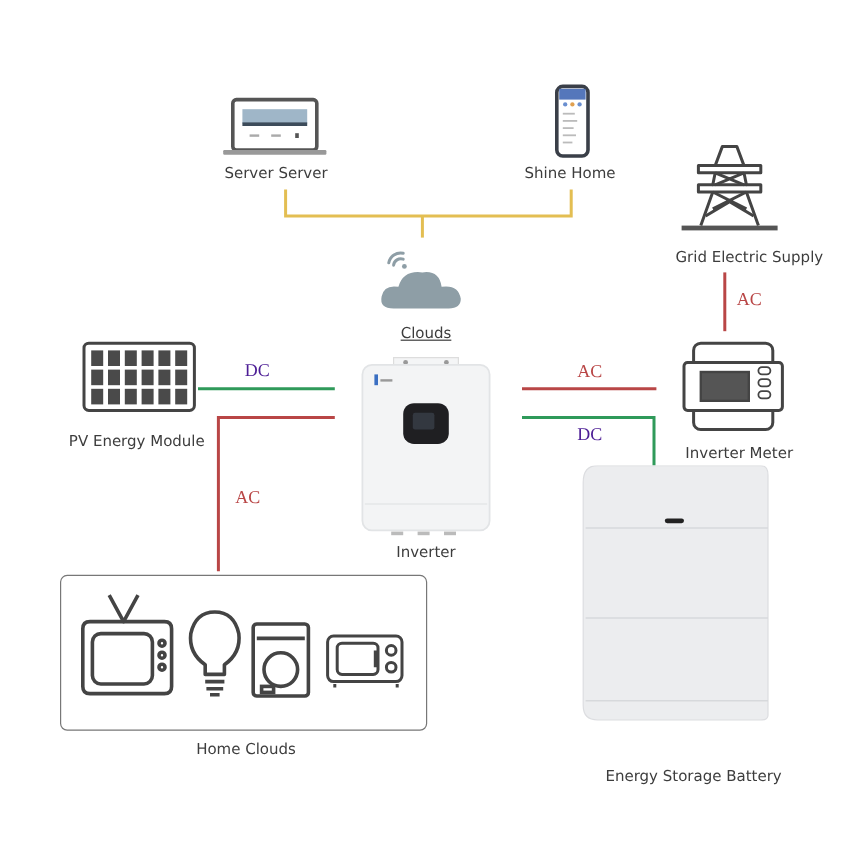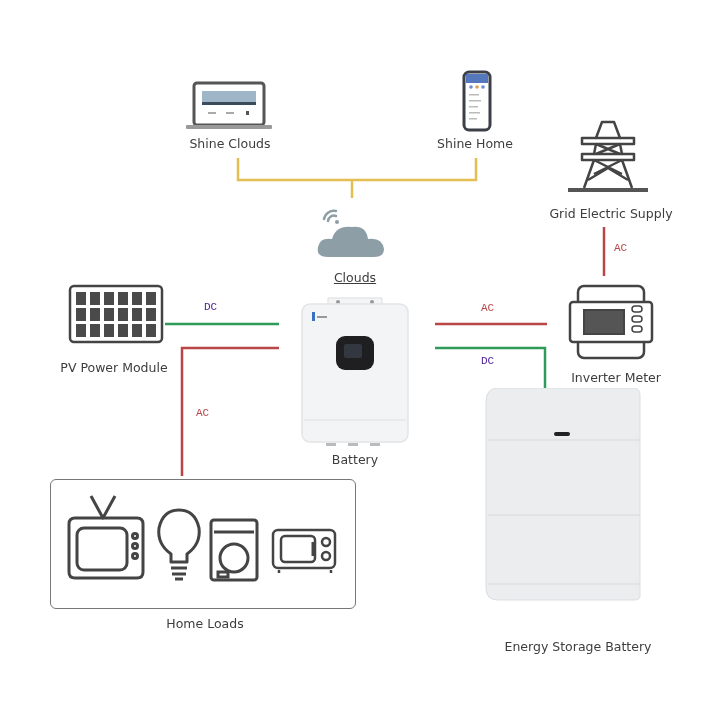--- a/index.html
+++ b/index.html
@@ -1,20 +1,20 @@
 <!DOCTYPE html>
 <html><head>
   <meta charset="utf-8">
   <style>
     html, body { margin: 0; padding: 0; background: #ffffff; }
     body { width: 720px; height: 720px; position: relative; overflow: hidden;
       font-family: "DejaVu Sans", sans-serif; color: #3a3a3a; }
     .abs { position: absolute; }
     .label { position: absolute; font-size: 12.5px; color: #3d3d3d; white-space: nowrap; text-align: center; }
-    .wire-label { position: absolute; font-size: 11px; font-family: Liberation Mono, monospace; }
+    .wire-label { position: absolute; font-size: 15px; font-family: Liberation Serif, serif; }
     .ac { color: #b94646; }
     .dc { color: #4c1d95; }
     svg { position: absolute; left: 0; top: 0; }
   </style>
 </head>
 <body>
 
 <svg width="720" height="720">
 
   <polyline points="238,158 238,180 476,180 476,158" fill="none" stroke="#e3be52" stroke-width="2.5"></polyline>
@@ -35,21 +35,21 @@
   <svg width="100" height="52">
     <rect x="14" y="3" width="70" height="42" rx="3" fill="#ffffff" stroke="#555" stroke-width="3"></rect>
     <rect x="22" y="11" width="54" height="12" fill="#9fb6c8"></rect>
     <rect x="22" y="22" width="54" height="3" fill="#3c4b5a"></rect>
     <rect x="28" y="32" width="8" height="2" fill="#aaa"></rect>
     <rect x="46" y="32" width="8" height="2" fill="#aaa"></rect>
     <rect x="66" y="31" width="3" height="4" fill="#555"></rect>
     <rect x="6" y="45" width="86" height="4" rx="1" fill="#999"></rect>
   </svg>
 </div>
-<div class="label" style="left:180px;top:136px;width:100px;">Shine Clouds</div>
+<div class="label" style="left:180px;top:136px;width:100px;">Server Server</div>
 
 <div class="abs" style="left:462px;top:70px;width:30px;height:62px;">
   <svg width="30" height="62">
     <rect x="2" y="2" width="26" height="58" rx="5" fill="#ffffff" stroke="#3a3f48" stroke-width="3"></rect>
     <rect x="4" y="4" width="22" height="9" fill="#5577bb"></rect>
     <circle cx="9" cy="17" r="1.8" fill="#6a8fd0"></circle>
     <circle cx="15" cy="17" r="1.8" fill="#e0a050"></circle>
     <circle cx="21" cy="17" r="1.8" fill="#6a8fd0"></circle>
     <rect x="7" y="24" width="10" height="1.5" fill="#bbb"></rect>
     <rect x="7" y="30" width="12" height="1.5" fill="#bbb"></rect>
@@ -80,21 +80,21 @@
       <path d="M38 26 L36 36 L64 36 L62 26"></path>
       <path d="M36 36 L24 36 L24 42 L76 42 L76 36 L64 36"></path>
       <path d="M36 42 L26 70 M64 42 L74 70"></path>
       <path d="M38 26 L62 36 M62 26 L38 36"></path>
       <path d="M36 42 L64 56 M64 42 L36 56"></path>
       <path d="M30 62 L50 50 L70 62"></path>
     </g>
     <rect x="10" y="70" width="80" height="4" fill="#555"></rect>
   </svg>
 </div>
-<div class="label" style="left:536px;top:206px;width:150px;">Grid Electric Supply</div>
+<div class="label" style="left:536px;top:206px;width:150px;text-align:right;">Grid Electric Supply</div>
 <div class="wire-label ac" style="left:614px;top:242px;">AC</div>
 
 <div class="abs" style="left:68px;top:284px;width:96px;height:60px;">
   <svg width="96" height="60" id="pv-svg">
     <rect x="2" y="2" width="92" height="56" rx="4" fill="#ffffff" stroke="#444" stroke-width="2.5"></rect>
   <rect x="8" y="8" width="10" height="13" fill="#4a4a4a"></rect>
       <rect x="22" y="8" width="10" height="13" fill="#4a4a4a"></rect>
       <rect x="36" y="8" width="10" height="13" fill="#4a4a4a"></rect>
       <rect x="50" y="8" width="10" height="13" fill="#4a4a4a"></rect>
       <rect x="64" y="8" width="10" height="13" fill="#4a4a4a"></rect>
@@ -106,41 +106,41 @@
       <rect x="64" y="24" width="10" height="13" fill="#4a4a4a"></rect>
       <rect x="78" y="24" width="10" height="13" fill="#4a4a4a"></rect>
       <rect x="8" y="40" width="10" height="13" fill="#4a4a4a"></rect>
       <rect x="22" y="40" width="10" height="13" fill="#4a4a4a"></rect>
       <rect x="36" y="40" width="10" height="13" fill="#4a4a4a"></rect>
       <rect x="50" y="40" width="10" height="13" fill="#4a4a4a"></rect>
       <rect x="64" y="40" width="10" height="13" fill="#4a4a4a"></rect>
       <rect x="78" y="40" width="10" height="13" fill="#4a4a4a"></rect>
     </svg>
 </div>
-<div class="label" style="left:44px;top:360px;width:140px;">PV Power Module</div>
+<div class="label" style="left:44px;top:360px;width:140px;">PV Energy Module</div>
 <div class="wire-label dc" style="left:204px;top:301px;">DC</div>
 <div class="wire-label ac" style="left:196px;top:407px;">AC</div>
 
 <div class="abs" style="left:300px;top:296px;width:110px;height:152px;">
   <svg width="110" height="152">
     <path d="M28 8 L28 2 L82 2 L82 8" fill="#f4f5f6" stroke="#ddd" stroke-width="1"></path>
     <circle cx="38" cy="6" r="2" fill="#999"></circle>
     <circle cx="72" cy="6" r="2" fill="#999"></circle>
     <rect x="2" y="8" width="106" height="138" rx="8" fill="#f3f4f5" stroke="#e2e4e6" stroke-width="1.5"></rect>
     <rect x="12" y="16" width="3" height="9" fill="#3b6fc2"></rect>
     <rect x="17" y="20" width="10" height="2" fill="#999"></rect>
     <rect x="36" y="40" width="38" height="34" rx="9" fill="#1f1f22"></rect>
     <rect x="44" y="48" width="18" height="14" rx="2" fill="#333840"></rect>
     <line x1="4" y1="124" x2="106" y2="124" stroke="#dde0e2" stroke-width="1"></line>
     <rect x="26" y="147" width="10" height="3" fill="#bbb"></rect>
     <rect x="48" y="147" width="10" height="3" fill="#bbb"></rect>
     <rect x="70" y="147" width="10" height="3" fill="#bbb"></rect>
   </svg>
 </div>
-<div class="label" style="left:300px;top:452px;width:110px;">Battery</div>
+<div class="label" style="left:300px;top:452px;width:110px;">Inverter</div>
 
 <div class="abs" style="left:566px;top:282px;width:90px;height:80px;">
   <svg width="90" height="80">
     <g fill="#ffffff" stroke="#444" stroke-width="2.5">
       <rect x="12" y="4" width="66" height="72" rx="6"></rect>
       <rect x="4" y="20" width="82" height="40" rx="3"></rect>
     </g>
     <rect x="18" y="28" width="40" height="24" fill="#555" stroke="#444" stroke-width="2"></rect>
     <g fill="#ffffff" stroke="#444" stroke-width="1.5">
       <rect x="66" y="24" width="10" height="6" rx="3"></rect>
@@ -194,13 +194,13 @@
       <rect x="222" y="50" width="62" height="38" rx="5"></rect>
       <rect x="230" y="56" width="34" height="26" rx="4"></rect>
       <line x1="262" y1="62" x2="262" y2="76" stroke-width="3"></line>
       <circle cx="275" cy="62" r="4"></circle>
       <circle cx="275" cy="76" r="4"></circle>
       <line x1="228" y1="90" x2="228" y2="93"></line>
       <line x1="280" y1="90" x2="280" y2="93"></line>
     </g>
   </svg>
 </div>
-<div class="label" style="left:150px;top:616px;width:110px;">Home Loads</div>
+<div class="label" style="left:150px;top:616px;width:110px;">Home Clouds</div>
 
 </body></html>

